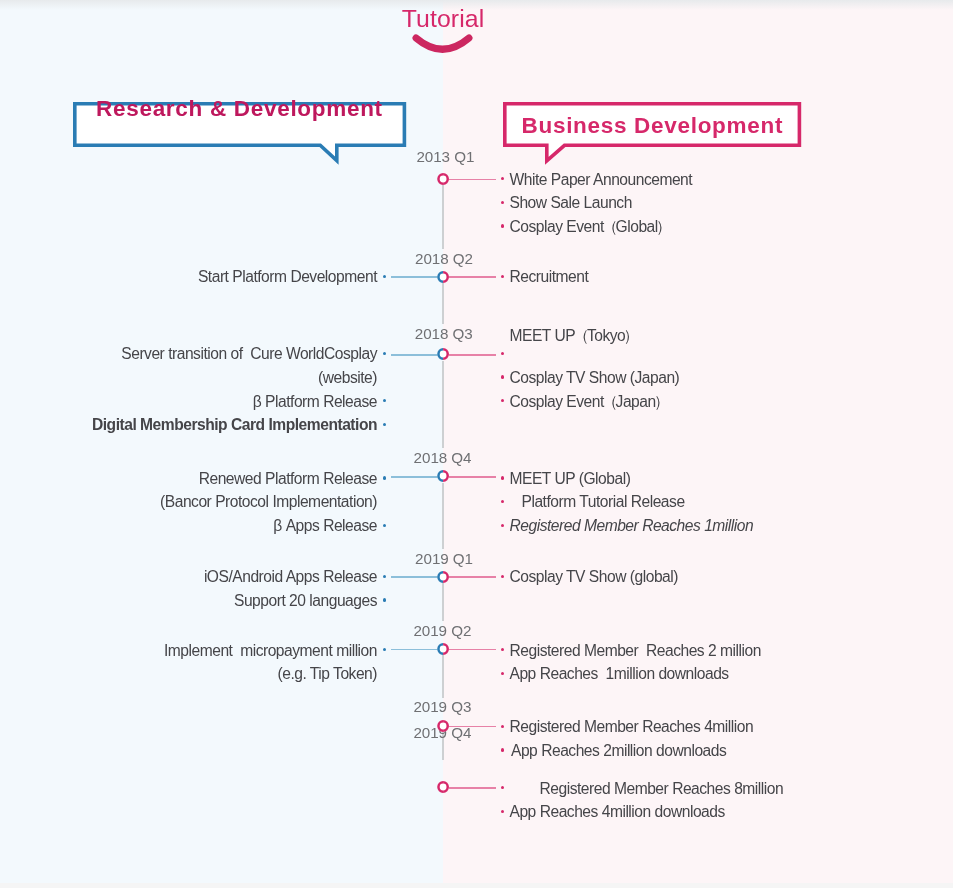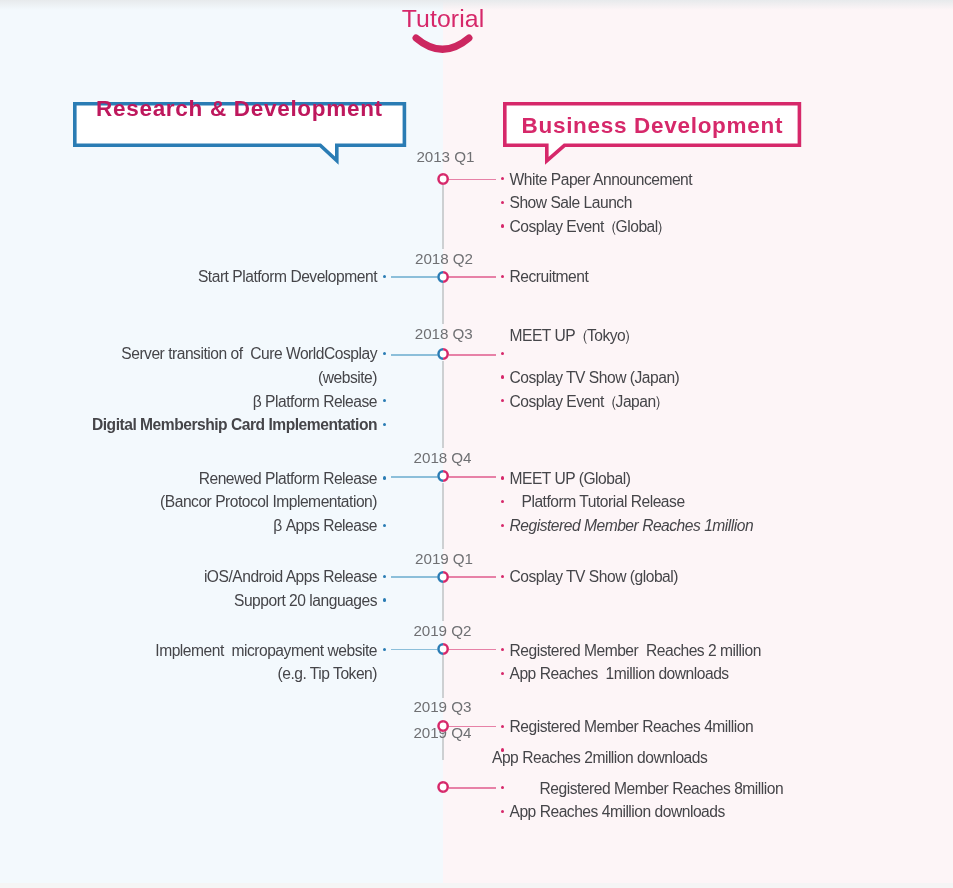--- a/index.html
+++ b/index.html
@@ -252,34 +252,34 @@
       <div class="leftline" style="left: 391.2px; top: 648.5px; width: 48px;"></div>
       <div class="node" style="left: 436.2px; top: 641.6px;"><svg width="14" height="14" viewBox="0 0 14 14">
           <circle cx="7.1" cy="7" r="5.8" fill="#ffffff"></circle>
           <path d="M7.1 2.35 A4.65 4.65 0 0 0 7.1 11.65" fill="none" stroke="#2a7cb4" stroke-width="2.5"></path>
           <path d="M7.1 2.35 A4.65 4.65 0 0 1 7.1 11.65" fill="none" stroke="#d6286a" stroke-width="2.5"></path>
         </svg></div>
       <div class="rdot" style="left: 501px; top: 648px;"></div>
       <div class="ritem" style="left: 509.5px; top: 641.5px;">Registered Member  Reaches 2 million</div>
       <div class="rdot" style="left: 501px; top: 671.6px;"></div>
       <div class="ritem" style="left: 509.5px; top: 665.1px;">App Reaches  1million downloads</div>
-      <div class="litem" style="right: 576px; top: 641.5px;">Implement  micropayment website</div>
+      <div class="litem" style="right: 576px; top: 641.5px;">Implement  micropayment million</div>
       <div class="ldot" style="left: 383px; top: 648px;"></div>
       <div class="litem" style="right: 576px; top: 665.1px;">(e.g. Tip Token)</div>
       <div class="qlabel" style="left: 413.4px; top: 698.4px;">2019 Q3</div>
       <div class="rightline" style="left: 448.7px; top: 725.7px; width: 47px;"></div>
       <div class="node" style="left: 436.2px; top: 718.8px;"><svg width="14" height="14" viewBox="0 0 14 14">
           <circle cx="7.1" cy="7" r="5.8" fill="#ffffff"></circle>
           <path d="M7.1 2.35 A4.65 4.65 0 0 0 7.1 11.65" fill="none" stroke="#d6286a" stroke-width="2.5"></path>
           <path d="M7.1 2.35 A4.65 4.65 0 0 1 7.1 11.65" fill="none" stroke="#d6286a" stroke-width="2.5"></path>
         </svg></div>
       <div class="rdot" style="left: 501px; top: 724.8px;"></div>
       <div class="ritem" style="left: 509.5px; top: 718.3px;">Registered Member Reaches 4million</div>
       <div class="rdot" style="left: 501px; top: 748.4px;"></div>
-      <div class="ritem" style="left: 492px; top: 741.9px; margin-top: 7px;">App Reaches 2million downloads</div>
+      <div class="ritem" style="left: 511px; top: 741.9px;">App Reaches 2million downloads</div>
       <div class="qlabel" style="left: 413.4px; top: 724px;">2019 Q4</div>
       <div class="rightline" style="left: 448.7px; top: 786.9px; width: 47px;"></div>
       <div class="node" style="left: 436.2px; top: 780px;"><svg width="14" height="14" viewBox="0 0 14 14">
           <circle cx="7.1" cy="7" r="5.8" fill="#ffffff"></circle>
           <path d="M7.1 2.35 A4.65 4.65 0 0 0 7.1 11.65" fill="none" stroke="#d6286a" stroke-width="2.5"></path>
           <path d="M7.1 2.35 A4.65 4.65 0 0 1 7.1 11.65" fill="none" stroke="#d6286a" stroke-width="2.5"></path>
         </svg></div>
       <div class="rdot" style="left: 501px; top: 786px;"></div>
       <div class="ritem" style="left: 509.5px; top: 779.5px; padding-left: 30px;">Registered Member Reaches 8million</div>
       <div class="rdot" style="left: 501px; top: 809.6px;"></div>

